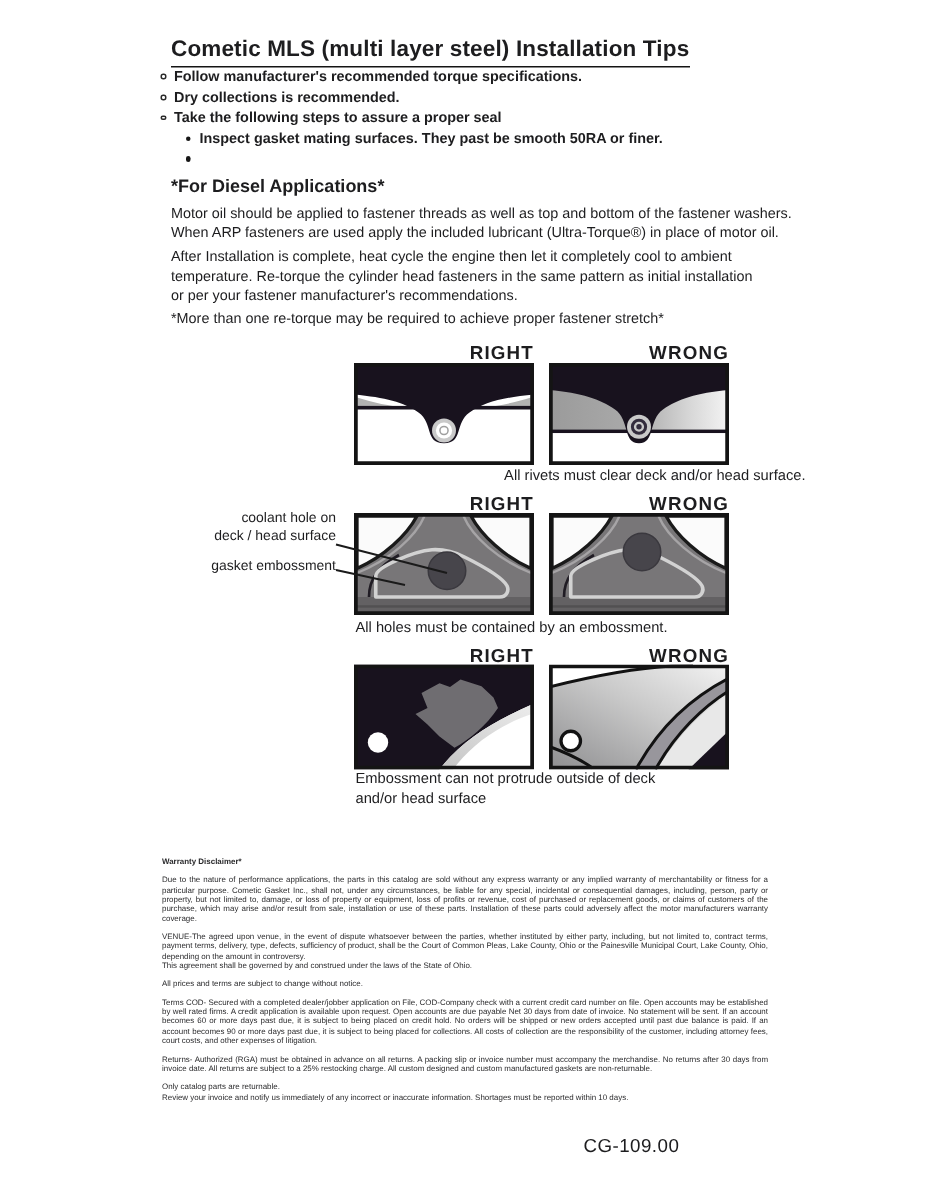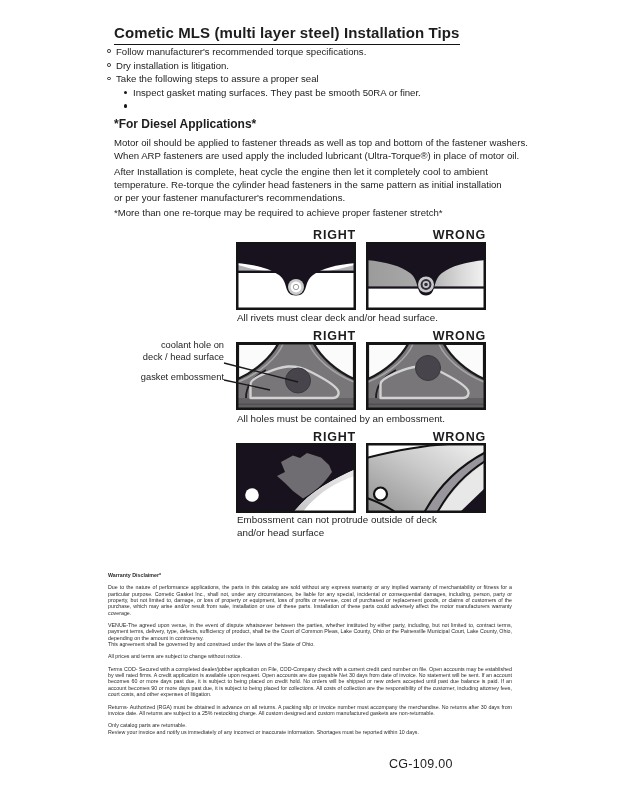--- a/index.html
+++ b/index.html
@@ -16,58 +16,58 @@
   }
   .abs{position:absolute;}
   .pre{white-space:pre-line;}
 
   .title{
     left:114px;top:24px;font-size:15px;font-weight:bold;
     border-bottom:1.6px solid #141414;padding-bottom:2.5px;letter-spacing:.1px;
   }
 
   .bullets{left:107px;top:45px;font-size:9.6px;line-height:13.7px;width:480px;}
-  .b-row{position:relative;padding-left:9px;}
+  .b-row{position:relative;padding-left:9px;font-weight:bold;}
   .b-row.sub{margin-left:17px;}
   .mk{position:absolute;left:0;top:4.4px;width:3.6px;height:3.6px;border:1px solid #2a2a2a;border-radius:50%;box-sizing:border-box;}
   .b-row.sub .mk{background:#161616;border:none;width:3.4px;height:3.4px;top:4.6px;}
 
   .diesel-h{left:114px;top:117px;font-size:12px;font-weight:bold;}
   .para{left:114px;top:0;font-size:9.6px;line-height:13px;width:480px;}
   .p1{top:136px;}
   .p2{top:165px;}
   .note{top:206px;}
 
   .fig-hdr{width:120px;text-align:right;font-size:12.5px;font-weight:bold;letter-spacing:.8px;}
   .hx-r{left:236px;} .hx-w{left:366px;}
   .h1{top:228px;} .h2{top:329px;} .h3{top:430px;}
   .figbox{width:120px;display:block;}
   .f1{top:242px;} .f2{top:342px;} .f3{top:443px;}
   .bx-r{left:236px;} .bx-w{left:366px;}
   .caption{left:237px;font-size:9.8px;line-height:12.5px;width:300px;}
-  .c1{top:312px;} .c2{top:413px;} .c3{top:514px;}
+  .c1{top:312px;text-align:right;} .c2{top:413px;} .c3{top:514px;}
 
   .fig2-labels{left:100px;top:340px;width:124px;text-align:right;font-size:9.3px;line-height:11.5px;}
   .lbl2{margin-top:9px;}
   .leaders{left:218px;top:356px;pointer-events:none;}
 
   .disclaimer{left:108px;top:572px;width:404px;font-size:5.3px;line-height:6.35px;color:#2a2a2c;}
   .disclaimer p{margin:0 0 6px 0;text-align:justify;}
   .disc-h{font-weight:bold;margin-bottom:6px;}
 
   .footer-code{left:389px;top:757px;font-size:12.5px;letter-spacing:.3px;}
 </style>
 </head>
 <body>
 
 <div class="abs title">Cometic MLS (multi layer steel) Installation Tips</div>
 
 <div class="abs bullets">
   <div class="b-row"><span class="mk"></span><span>Follow manufacturer's recommended torque specifications.</span></div>
-  <div class="b-row"><span class="mk"></span><span>Dry installation is litigation.</span></div>
+  <div class="b-row"><span class="mk"></span><span>Dry collections is recommended.</span></div>
   <div class="b-row"><span class="mk"></span><span>Take the following steps to assure a proper seal</span></div>
   <div class="b-row sub"><span class="mk"></span><span>Inspect gasket mating surfaces.  They past be smooth 50RA or finer.</span></div>
   <div class="b-row sub"><span class="mk"></span></div>
 </div>
 
 <div class="abs diesel-h">*For Diesel Applications*</div>
 <div class="abs para p1 pre">Motor oil should be applied to fastener threads as well as top and bottom of the fastener washers.
 When ARP fasteners are used apply the included lubricant (Ultra-Torque®) in place of motor oil.</div>
 <div class="abs para p2 pre">After Installation is complete, heat cycle the engine then let it completely cool to ambient
 temperature. Re-torque the cylinder head fasteners in the same pattern as initial installation

